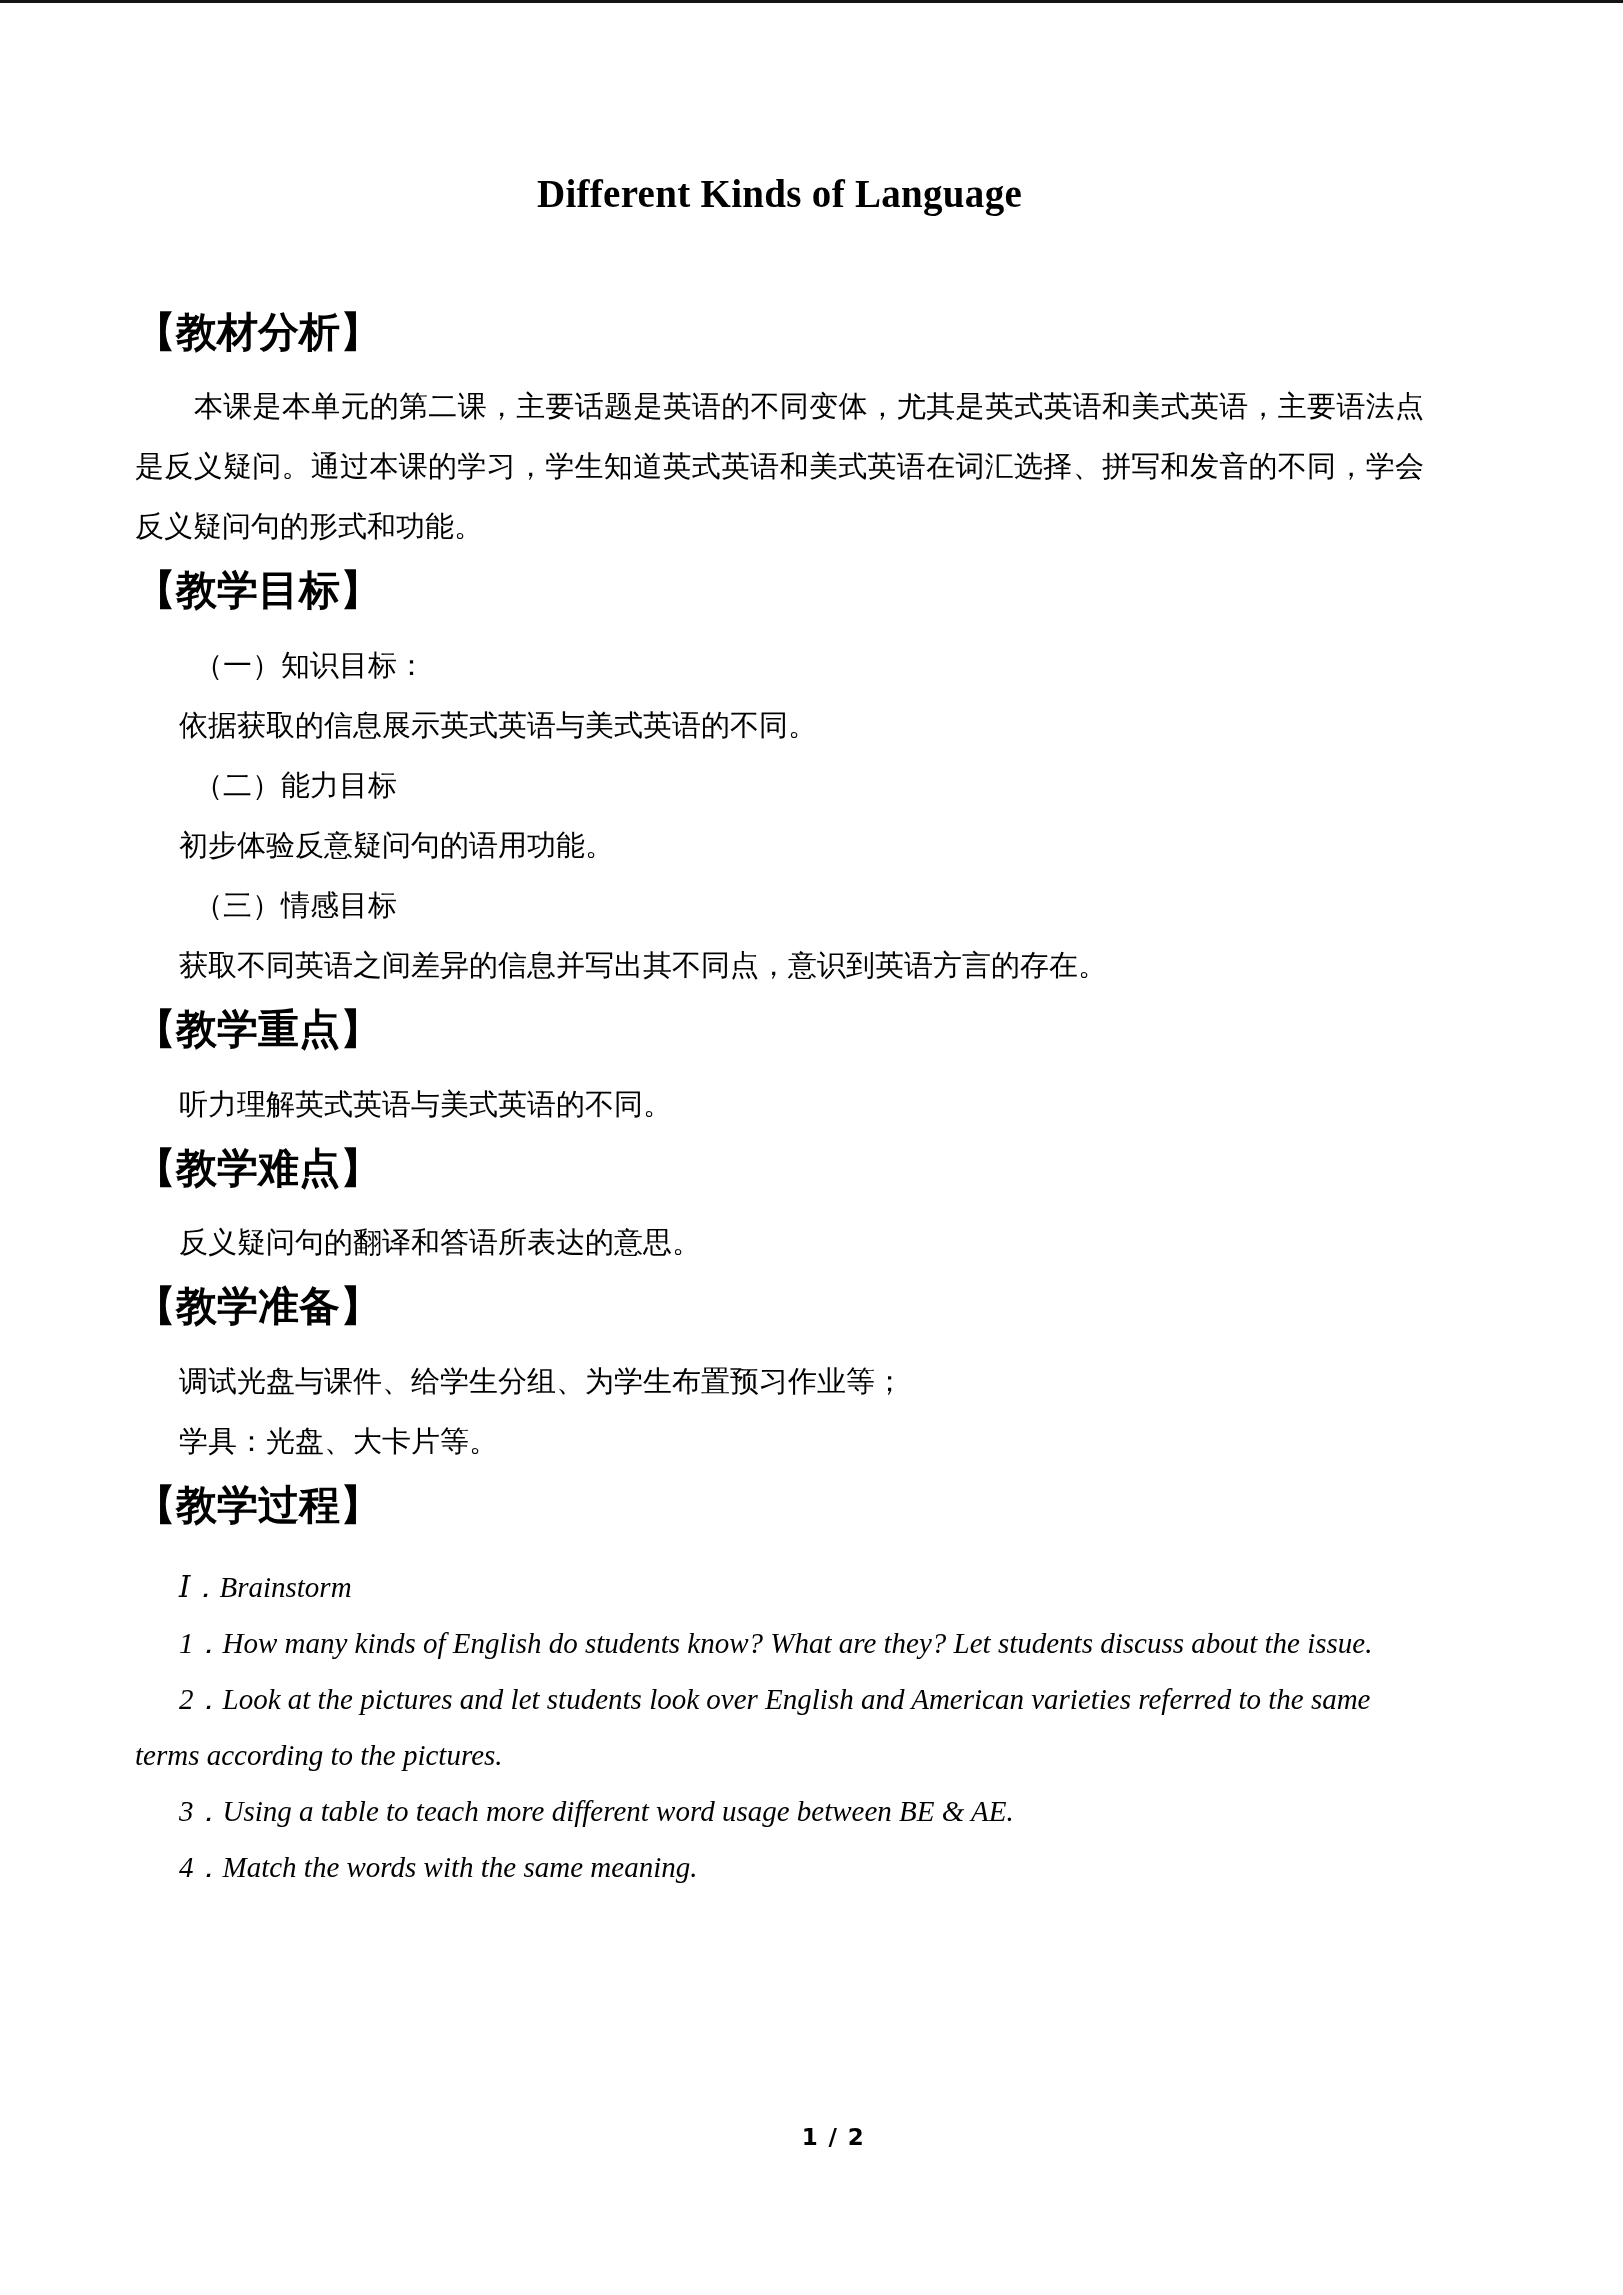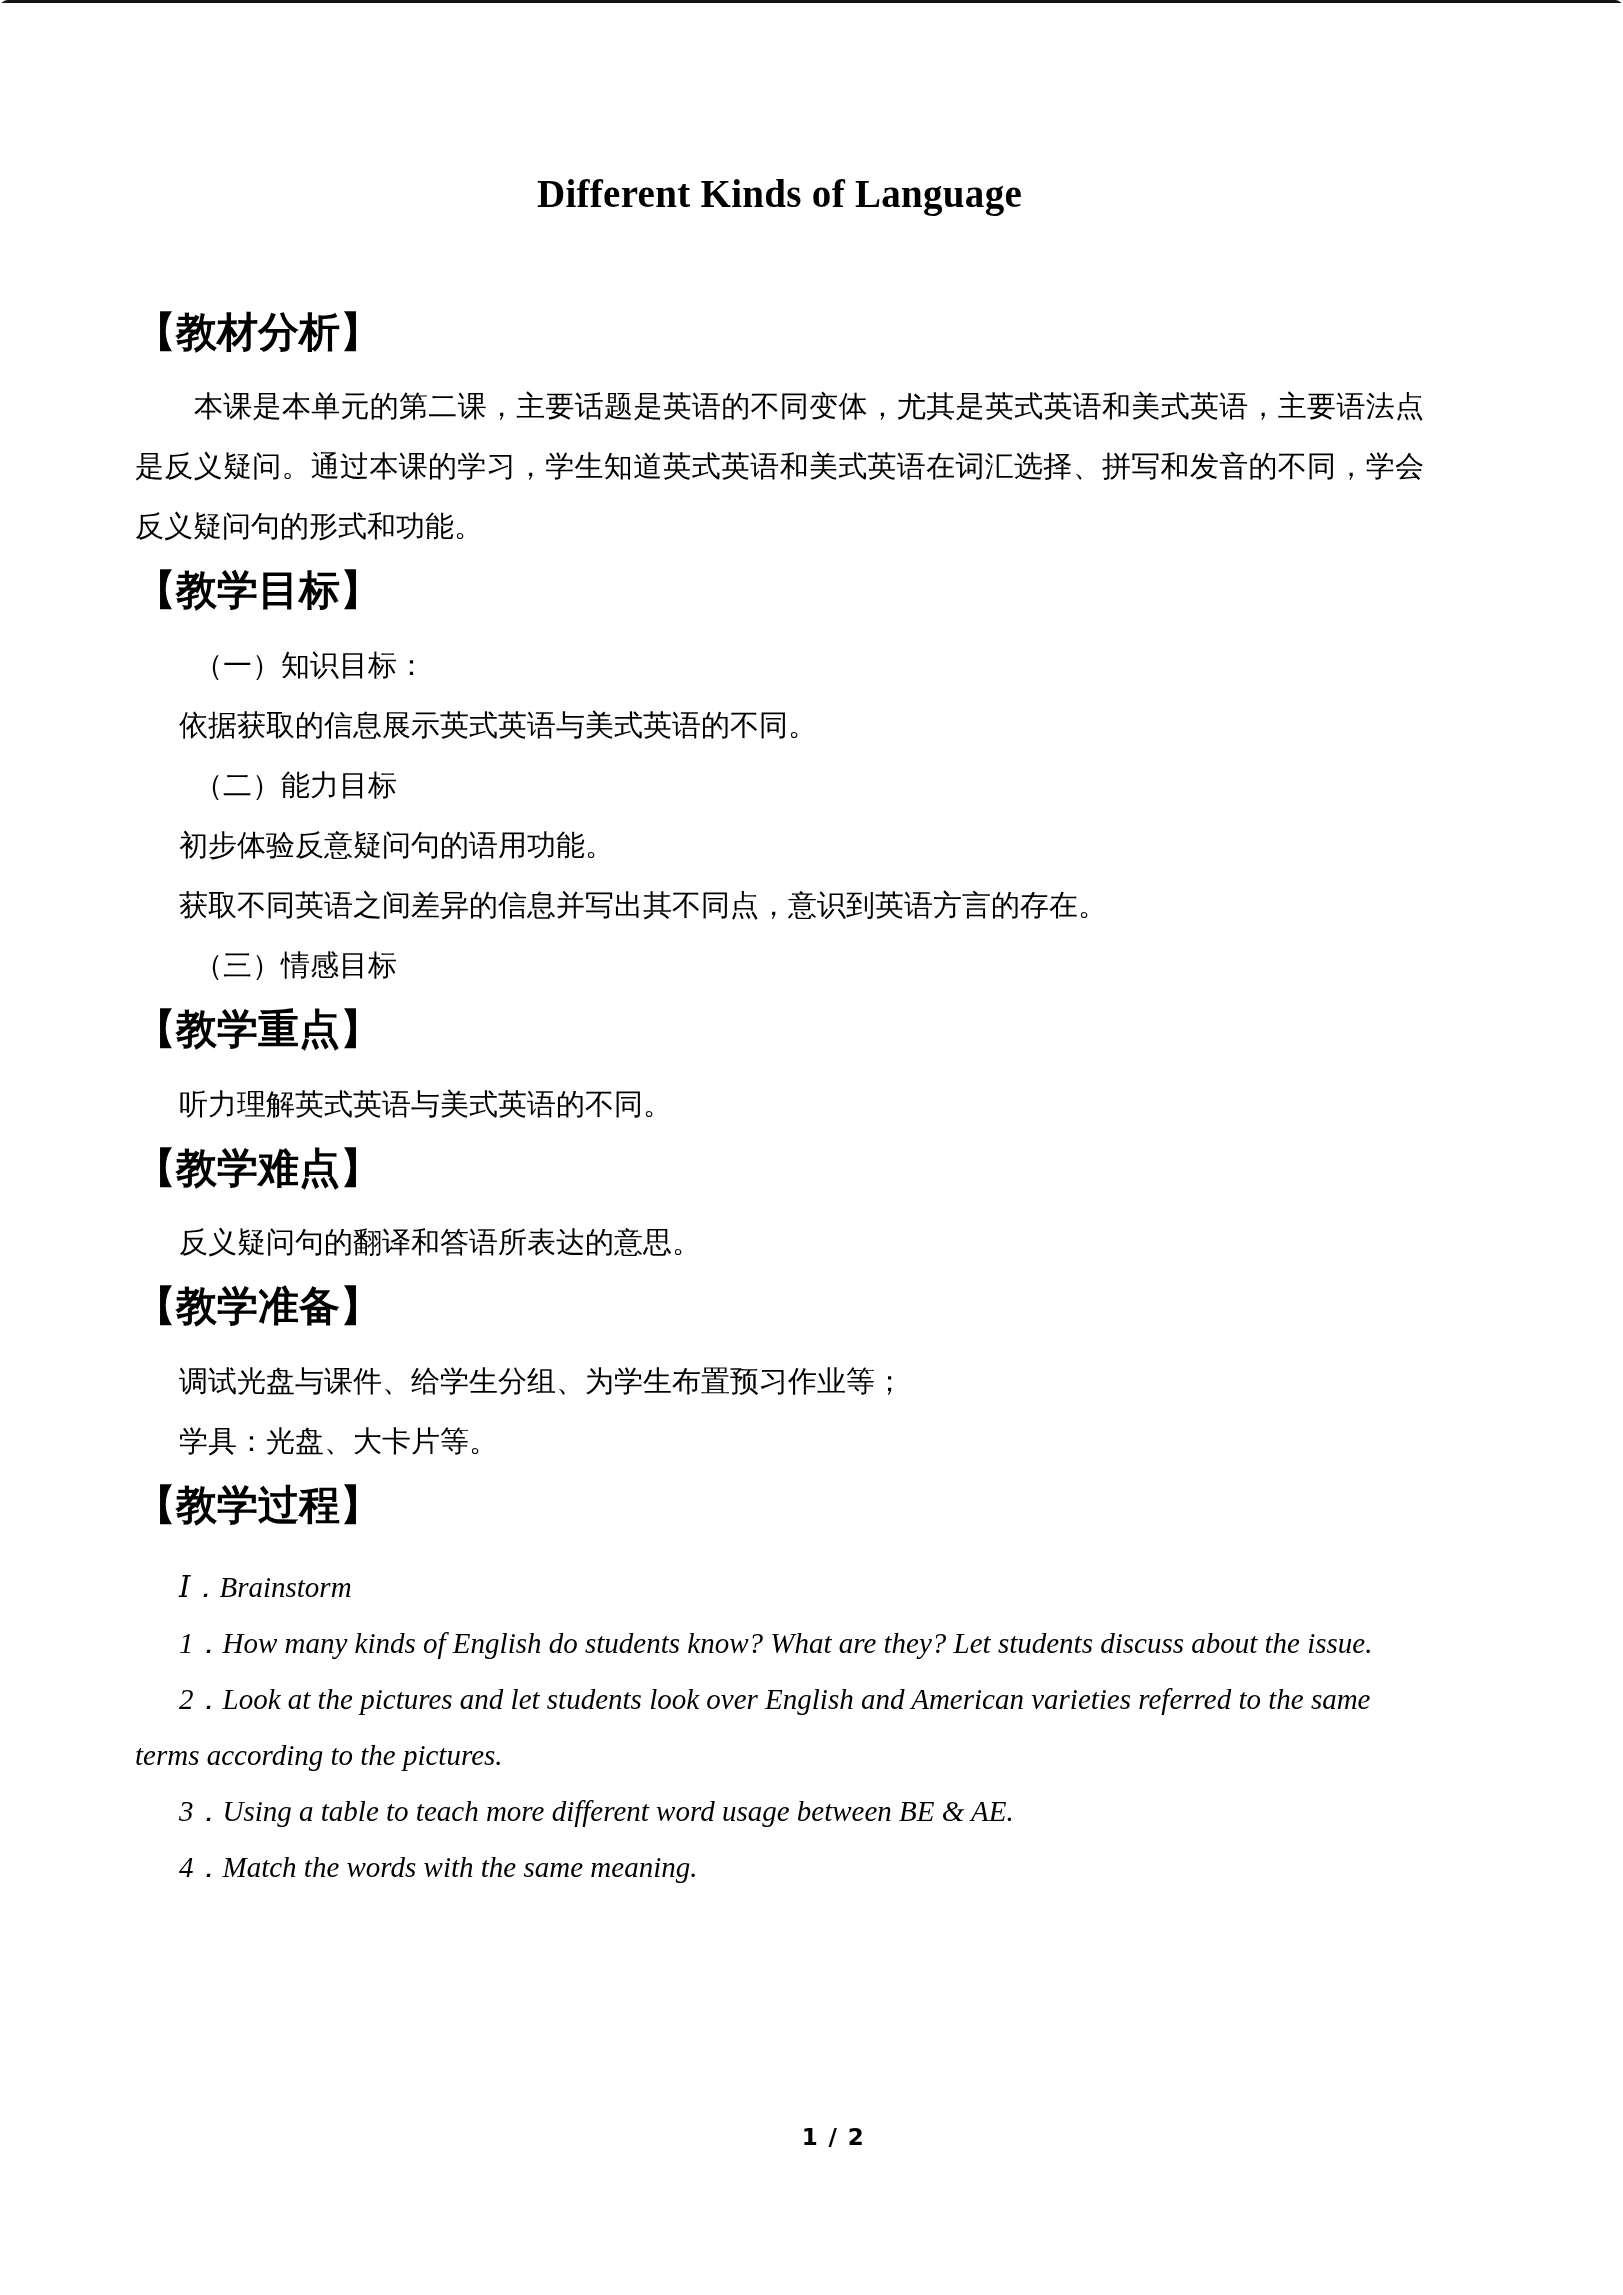--- a/index.html
+++ b/index.html
@@ -15,21 +15,20 @@
     -webkit-font-smoothing: antialiased;
   }
 
   .page {
     position: relative;
     width: 1623px;
     height: 2295px;
     background: #ffffff;
     box-sizing: border-box;
     overflow: hidden;
-    border-radius: 8px;
   }
 
   
   .page-top-edge {
     position: absolute;
     top: 0;
     left: 0;
     width: 1623px;
     height: 3.4px;
     background: #141414;
@@ -118,22 +117,22 @@
     <p class="body-para indent-2">本课是本单元的第二课，主要话题是英语的不同变体，尤其是英式英语和美式英语，主要语法点是反义疑问。通过本课的学习，学生知道英式英语和美式英语在词汇选择、拼写和发音的不同，学会反义疑问句的形式和功能。</p>
 
     <div class="gap-sm"></div>
 
     <div class="section-heading">【教学目标】</div>
     <div class="gap-md"></div>
     <p class="body-para indent-2">（一）知识目标：</p>
     <p class="body-para indent-1">依据获取的信息展示英式英语与美式英语的不同。</p>
     <p class="body-para indent-2">（二）能力目标</p>
     <p class="body-para indent-1">初步体验反意疑问句的语用功能。</p>
+    <p class="body-para indent-2">（三）情感目标</p>
     <p class="body-para indent-1">获取不同英语之间差异的信息并写出其不同点，意识到英语方言的存在。</p>
-    <p class="body-para indent-2">（三）情感目标</p>
 
     <div class="gap-sm"></div>
 
     <div class="section-heading">【教学重点】</div>
     <div class="gap-md"></div>
     <p class="body-para indent-1">听力理解英式英语与美式英语的不同。</p>
 
     <div class="gap-sm"></div>
 
     <div class="section-heading">【教学难点】</div>

